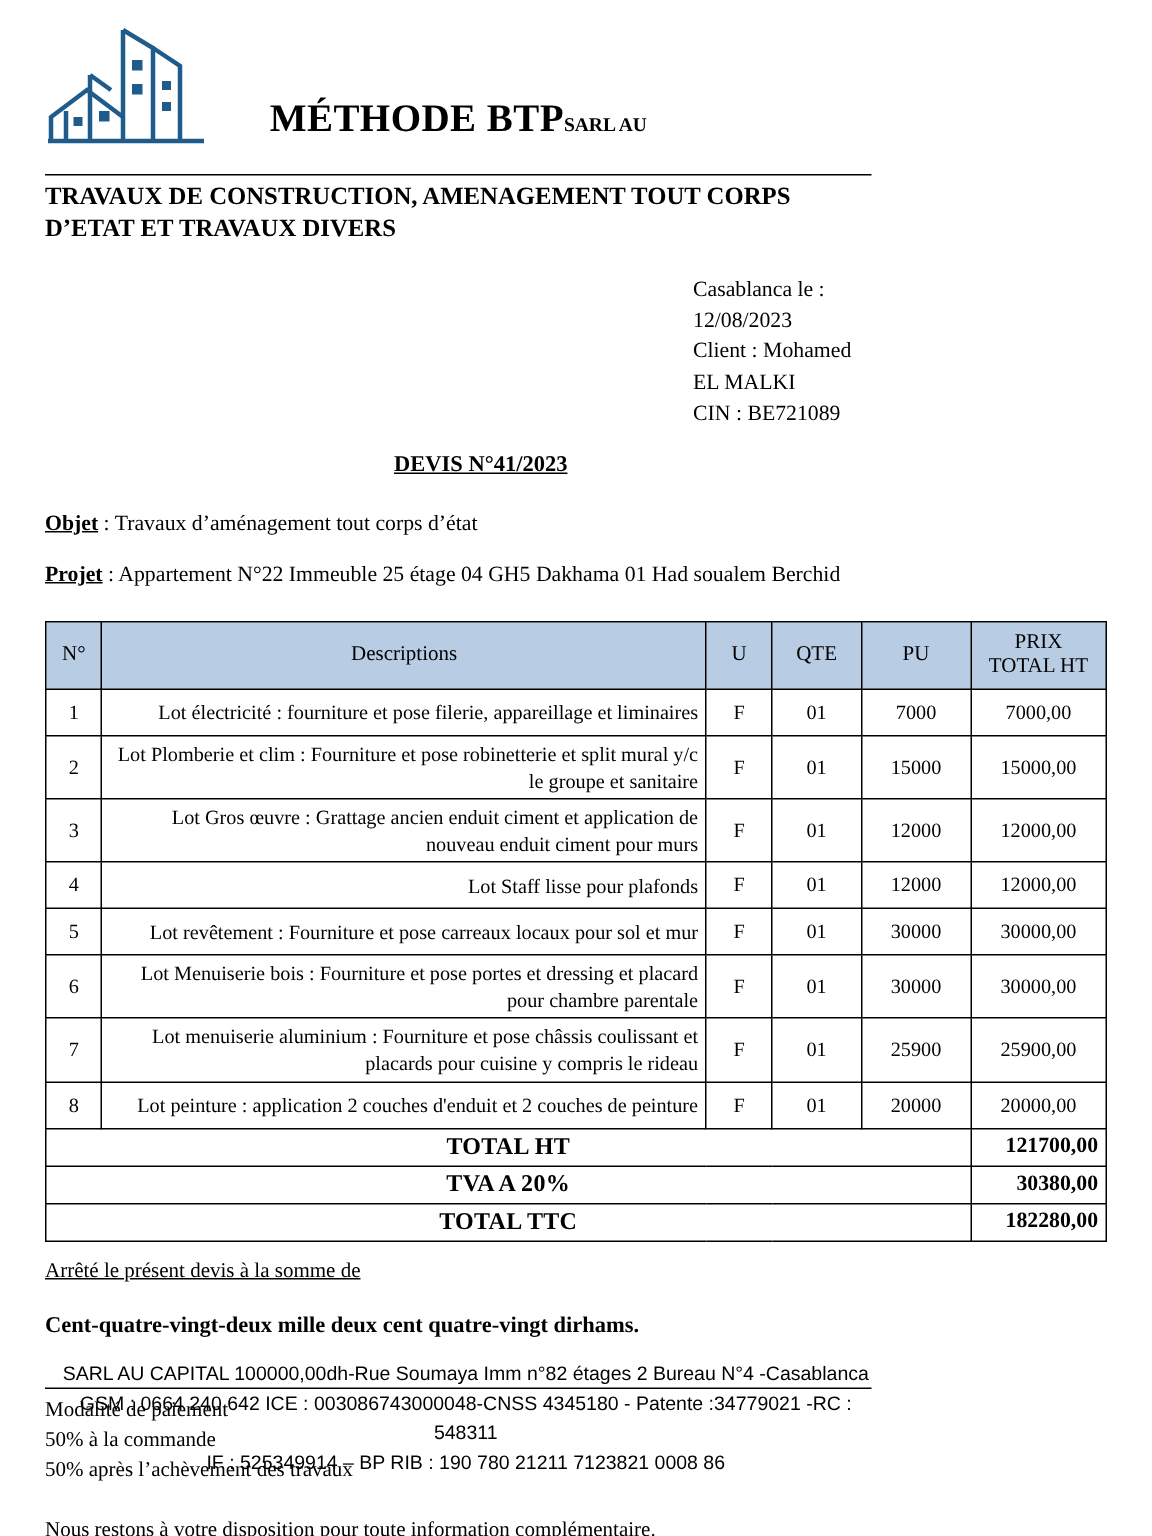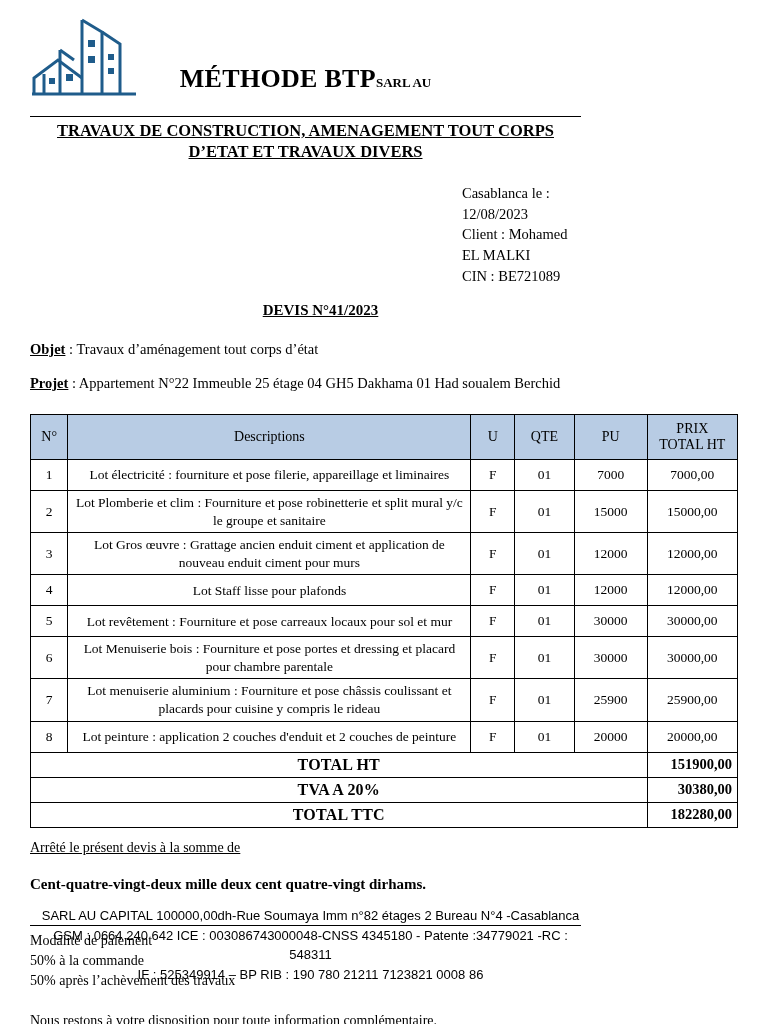--- a/index.html
+++ b/index.html
@@ -48,26 +48,24 @@
   .company-suffix {
     font-size: 13px;
     font-weight: bold;
     vertical-align: baseline;
   }
   .rule-top {
     border-top: 1.5px solid #000;
     margin: 6px 0 0 0;
   }
   .subtitle {
-    text-align: center;
     font-size: 16.5px;
     font-weight: bold;
     line-height: 1.25;
     margin-top: 4px;
-    text-decoration: underline;
   }
 
   
   .meta {
     margin-top: 21px;
     padding-left: 432px;
     font-size: 14.5px;
     line-height: 1.42;
   }
   .devis-title {
@@ -104,21 +102,21 @@
   }
   table.devis thead th {
     background: #b8cce4;
     text-align: center;
     font-weight: normal;
     font-size: 14px;
     height: 38px;
     line-height: 1.15;
   }
   .col-n     { width: 28px; text-align: center; }
-  .col-desc  { width: 440px; text-align: center; }
+  .col-desc  { width: 440px; text-align: right; }
   .col-u     { width: 36px; text-align: center; }
   .col-qte   { width: 52px; text-align: center; }
   .col-pu    { width: 66px; text-align: center; }
   .col-total { width: 82px; text-align: center; }
   table.devis tbody td { height: 24px; }
   table.devis tbody tr td.col-desc { line-height: 1.3; }
   .totals-label {
     text-align: center;
     font-weight: bold;
     font-size: 16px;
@@ -301,21 +299,21 @@
           <td class="col-desc">Lot peinture : application 2 couches d'enduit et 2 couches de peinture</td>
           <td class="col-u">F</td>
           <td class="col-qte">01</td>
           <td class="col-pu">20000</td>
           <td class="col-total">20000,00</td>
         </tr>
       </tbody>
     <tfoot id="table-foot">
         <tr>
           <td class="totals-label" colspan="5">TOTAL HT</td>
-          <td class="totals-value col-total">151900,00</td>
+          <td class="totals-value col-total">121700,00</td>
         </tr>
         <tr>
           <td class="totals-label" colspan="5">TVA A 20%</td>
           <td class="totals-value col-total">30380,00</td>
         </tr>
         <tr>
           <td class="totals-label" colspan="5">TOTAL TTC</td>
           <td class="totals-value col-total">182280,00</td>
         </tr>
       </tfoot>

